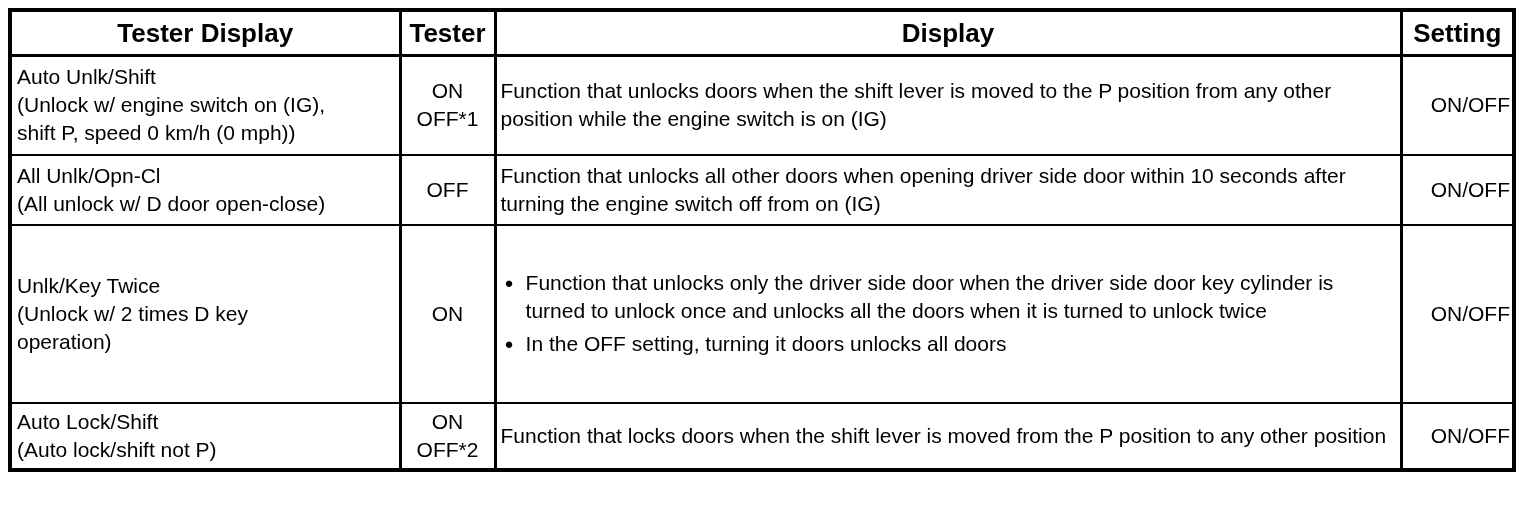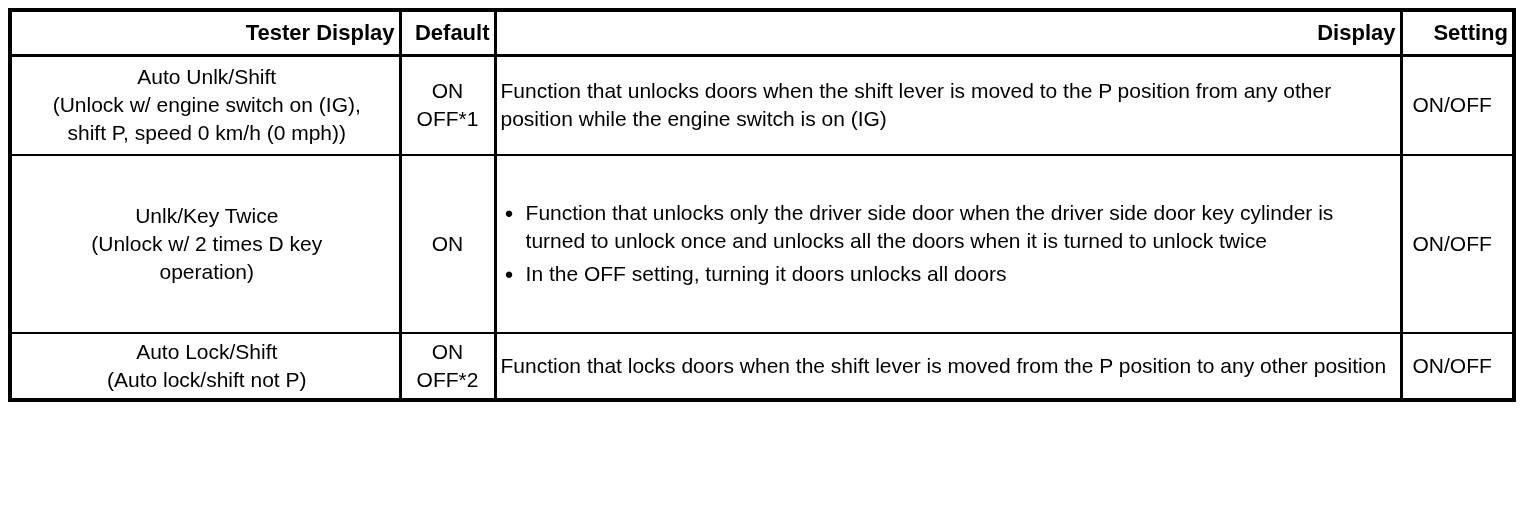--- a/index.html
+++ b/index.html
@@ -23,50 +23,49 @@
   }
   .doc-table th, .doc-table td {
     border: 2px solid #000;
     border-left-width: 3px;
     border-right-width: 3px;
     overflow: hidden;
     vertical-align: middle;
   }
   .doc-table th {
     border-bottom-width: 3px;
-    font-size: 22px;
+    font-size: 26px;
     font-weight: bold;
-    text-align: right;
+    text-align: center;
     height: 38px;
     padding: 2px 4px;
     line-height: 26px;
   }
   .doc-table td {
     font-size: 21px;
     line-height: 28px;
     padding: 4px 6px;
   }
   td.c-name {
     white-space: pre-line;
     padding-left: 5px;
     padding-right: 2px;
-    text-align: center;
   }
   td.c-default {
     text-align: center;
     white-space: pre-line;
     padding: 4px 2px;
   }
   td.c-contents {
     padding-left: 4px;
     padding-right: 8px;
   }
   td.c-setting {
-    text-align: left;
-    padding: 4px 10px;
+    text-align: right;
+    padding: 4px 2px;
   }
   tr.r1 { height: 99px; }
   tr.r2 { height: 70px; }
   tr.r3 { height: 178px; }
   tr.r4 { height: 59px; }
   tr.r5 { height: 65px; }
   ul.bullets {
     list-style: none;
     margin: 0;
     padding: 0 0 0 4px;
@@ -90,33 +89,40 @@
 <table class="doc-table">
   <colgroup>
     <col style="width:390px">
     <col style="width:95px">
     <col style="width:906px">
     <col style="width:113px">
   </colgroup>
   <thead>
     <tr>
       <th>Tester Display</th>
-      <th>Default</th>
+      <th>Tester</th>
       <th>Display</th>
       <th>Setting</th>
     </tr>
   </thead>
   <tbody>
     <tr class="r1">
       <td class="c-name">Auto Unlk/Shift
 (Unlock w/ engine switch on (IG),
 shift P, speed 0 km/h (0 mph))</td>
       <td class="c-default">ON
 OFF*1</td>
       <td class="c-contents">Function that unlocks doors when the shift lever is moved to the P position from any other position while the engine switch is on (IG)</td>
+      <td class="c-setting">ON/OFF</td>
+    </tr>
+    <tr class="r2">
+      <td class="c-name">All Unlk/Opn-Cl
+(All unlock w/ D door open-close)</td>
+      <td class="c-default">OFF</td>
+      <td class="c-contents">Function that unlocks all other doors when opening driver side door within 10 seconds after turning the engine switch off from on (IG)</td>
       <td class="c-setting">ON/OFF</td>
     </tr>
     <tr class="r3">
       <td class="c-name">Unlk/Key Twice
 (Unlock w/ 2 times D key
 operation)</td>
       <td class="c-default">ON</td>
       <td class="c-contents">
         <ul class="bullets">
           <li>

